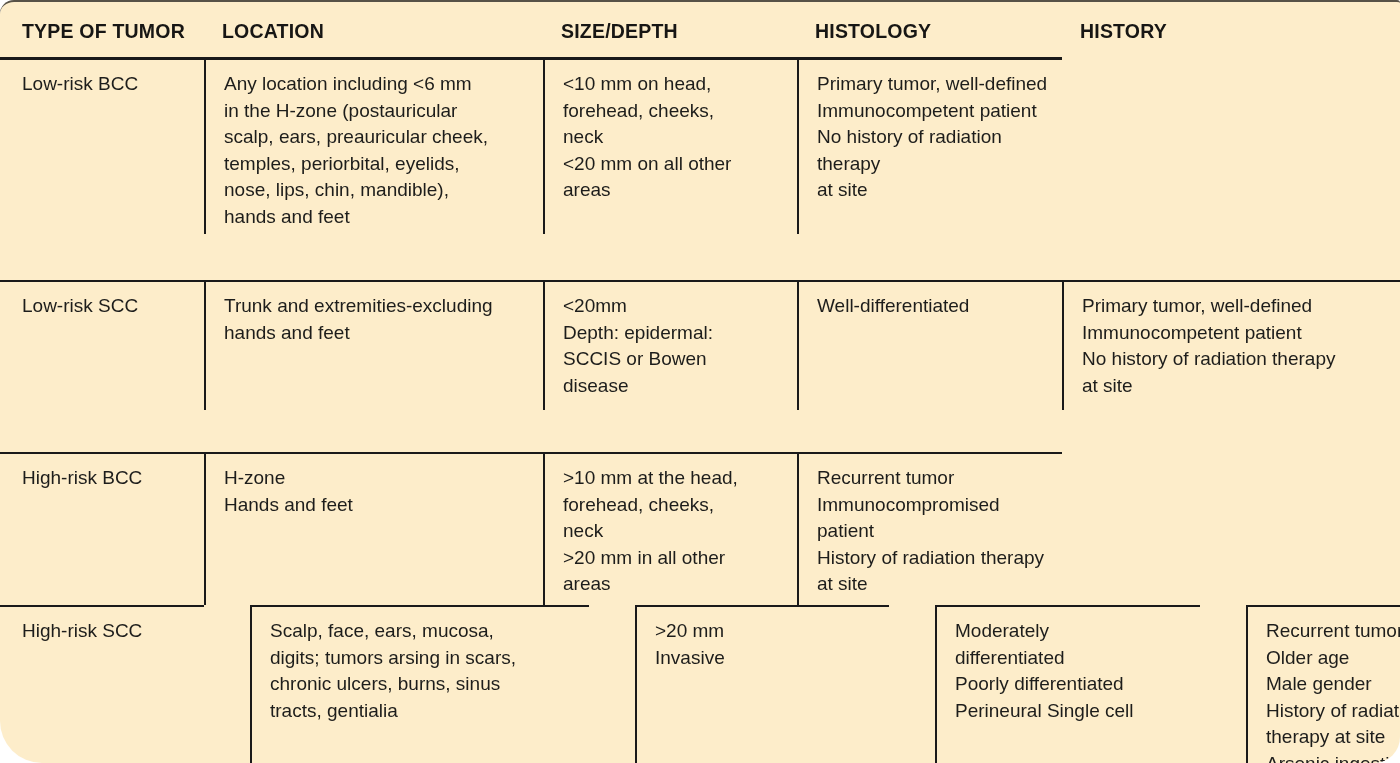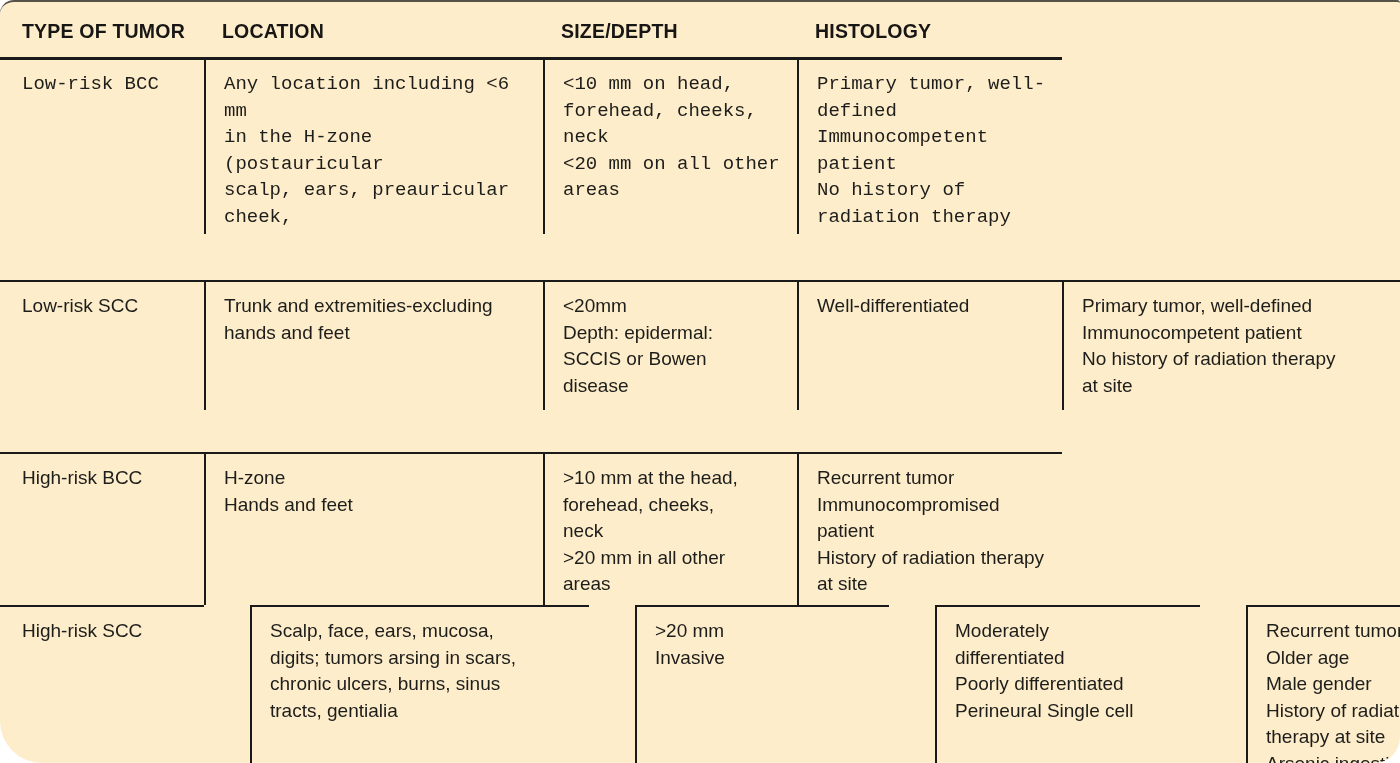--- a/index.html
+++ b/index.html
@@ -38,41 +38,42 @@
     white-space: pre-line;
     padding: 11px 8px 0 18px;
   }
   .cell.c1 { padding-left: 22px; }
 
   
   .body-row .cell + .cell { border-left: 2px solid #1a1a1a; }
 
   
   .body-row .cell { border-top: 2px solid #1a1a1a; }
-  .r1 .cell { border-top-width: 3px; font-family: Liberation Mono, monospace; }
+  .r1 .cell { border-top-width: 3px; }
 
   .th {
     font-weight: bold;
     font-size: 19.5px;
     letter-spacing: 0.2px;
     padding-top: 16px;
     white-space: nowrap;
     color: #171614;
   }
 </style>
 </head>
 <body>
 
 <div class="card">
 
   <div class="grid-row thead">
     <div class="cell th c1">TYPE OF TUMOR</div>
     <div class="cell th">LOCATION</div>
     <div class="cell th">SIZE/DEPTH</div>
     <div class="cell th">HISTOLOGY</div>
+    <div class="cell th">HISTORY</div>
   </div>
 
   <div class="grid-row body-row r1">
     <div class="cell c1">Low-risk BCC</div>
     <div class="cell">Any location including &lt;6 mm
 in the H-zone (postauricular
 scalp, ears, preauricular cheek,
 temples, periorbital, eyelids,
 nose, lips, chin, mandible),
 hands and feet</div>

